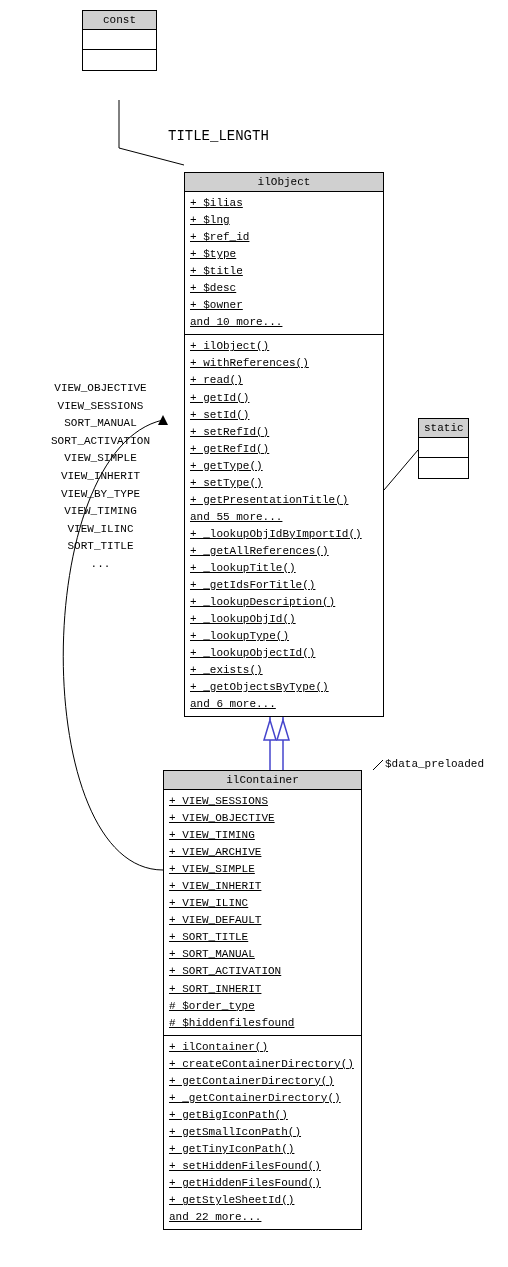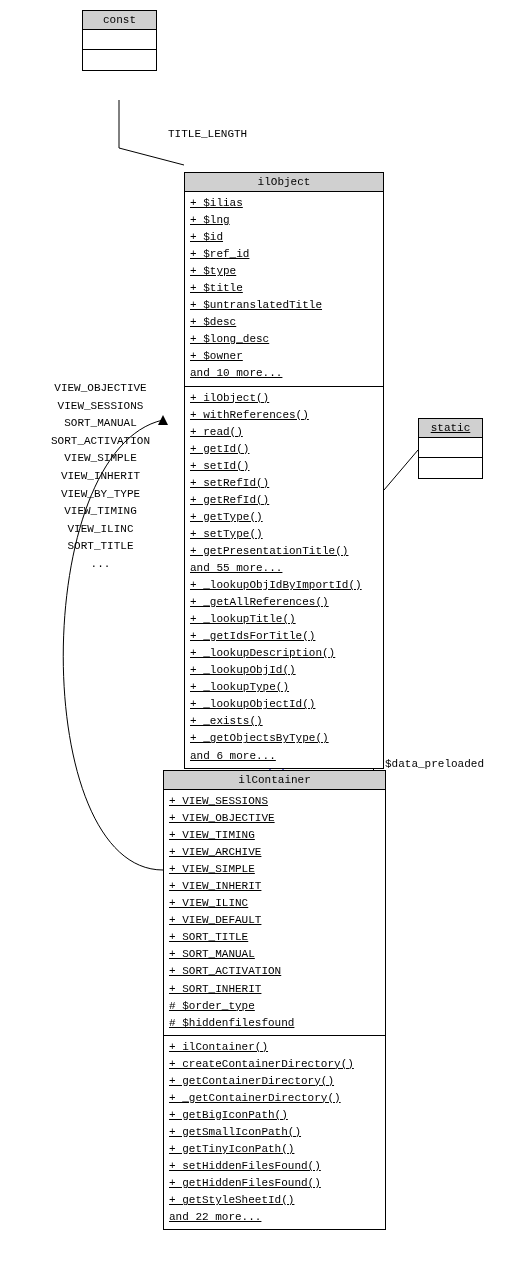--- a/index.html
+++ b/index.html
@@ -71,55 +71,54 @@
       left: 184px;
       top: 148px;
       width: 200px;
       margin-top: 24px;
     }
 
     
     .static-box {
       left: 418px;
       top: 418px;
-      width: 65px;
-      text-decoration: underline;
+      width: 51px;
     }
 
     
     .left-labels {
       position: absolute;
       left: 51px;
       top: 380px;
       font-size: 11px;
       line-height: 1.6;
       text-align: center;
     }
 
     
     .ilcontainer-box {
       left: 163px;
       top: 770px;
-      width: 223px;
+      width: 199px;
     }
 
     
     .data-preloaded-label {
       position: absolute;
       left: 385px;
       top: 758px;
       font-size: 11px;
     }
 
     
     .title-length-label {
       position: absolute;
       left: 168px;
       top: 128px;
-      font-size: 11px;
+      font-size: 14px;
     }
   </style>
 </head>
 <body>
 
 <div class="diagram-container">
 
   <svg class="diagram-svg">
 
     <line x1="119" y1="100" x2="119" y2="148" stroke="#000" stroke-width="1"></line>
@@ -149,27 +148,24 @@
     <div class="box-section" style="height:20px;"></div>
   </div>
 
   <div class="title-length-label">TITLE_LENGTH</div>
 
   <div class="box ilobject-box">
     <div class="box-header">ilObject</div>
     <div class="box-section">
       <p>+ $ilias</p>
       <p>+ $lng</p>
-      <p>+ $id</p>
       <p>+ $ref_id</p>
       <p>+ $type</p>
       <p>+ $title</p>
-      <p>+ $untranslatedTitle</p>
       <p>+ $desc</p>
-      <p>+ $long_desc</p>
       <p>+ $owner</p>
       <p>and 10 more...</p>
     </div>
     <div class="box-section">
       <p>+ ilObject()</p>
       <p>+ withReferences()</p>
       <p>+ read()</p>
       <p>+ getId()</p>
       <p>+ setId()</p>
       <p>+ setRefId()</p>

